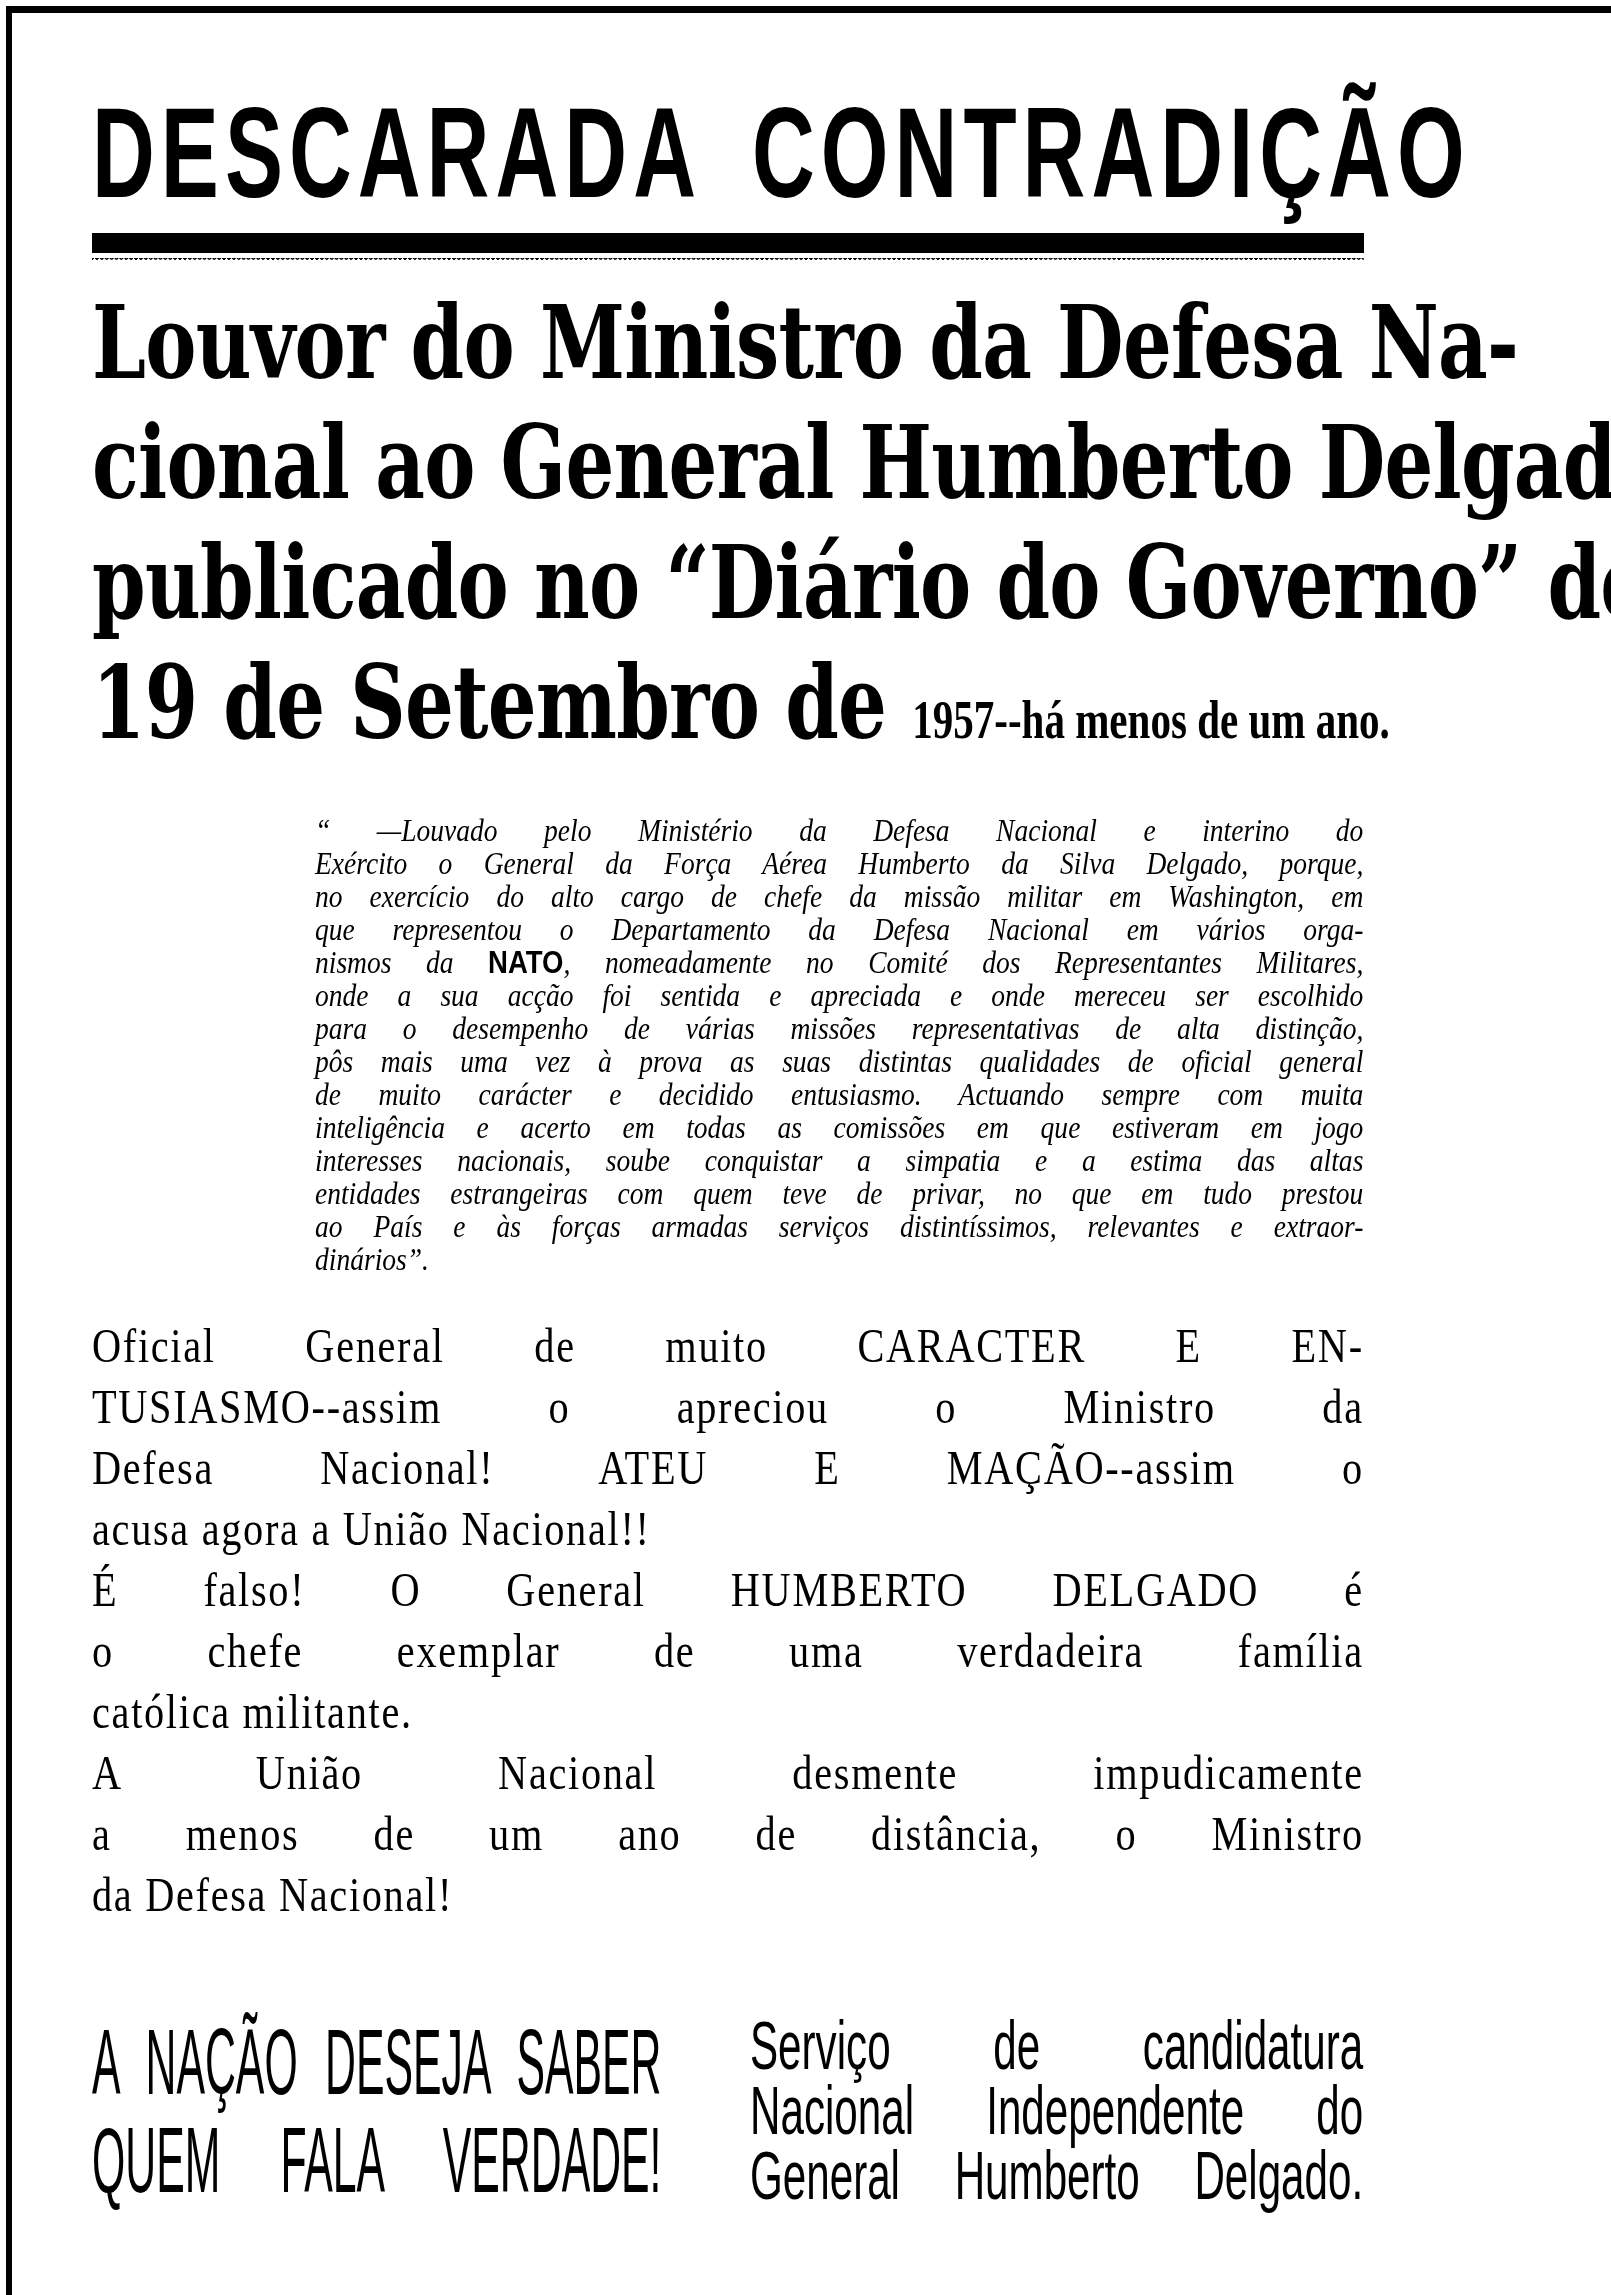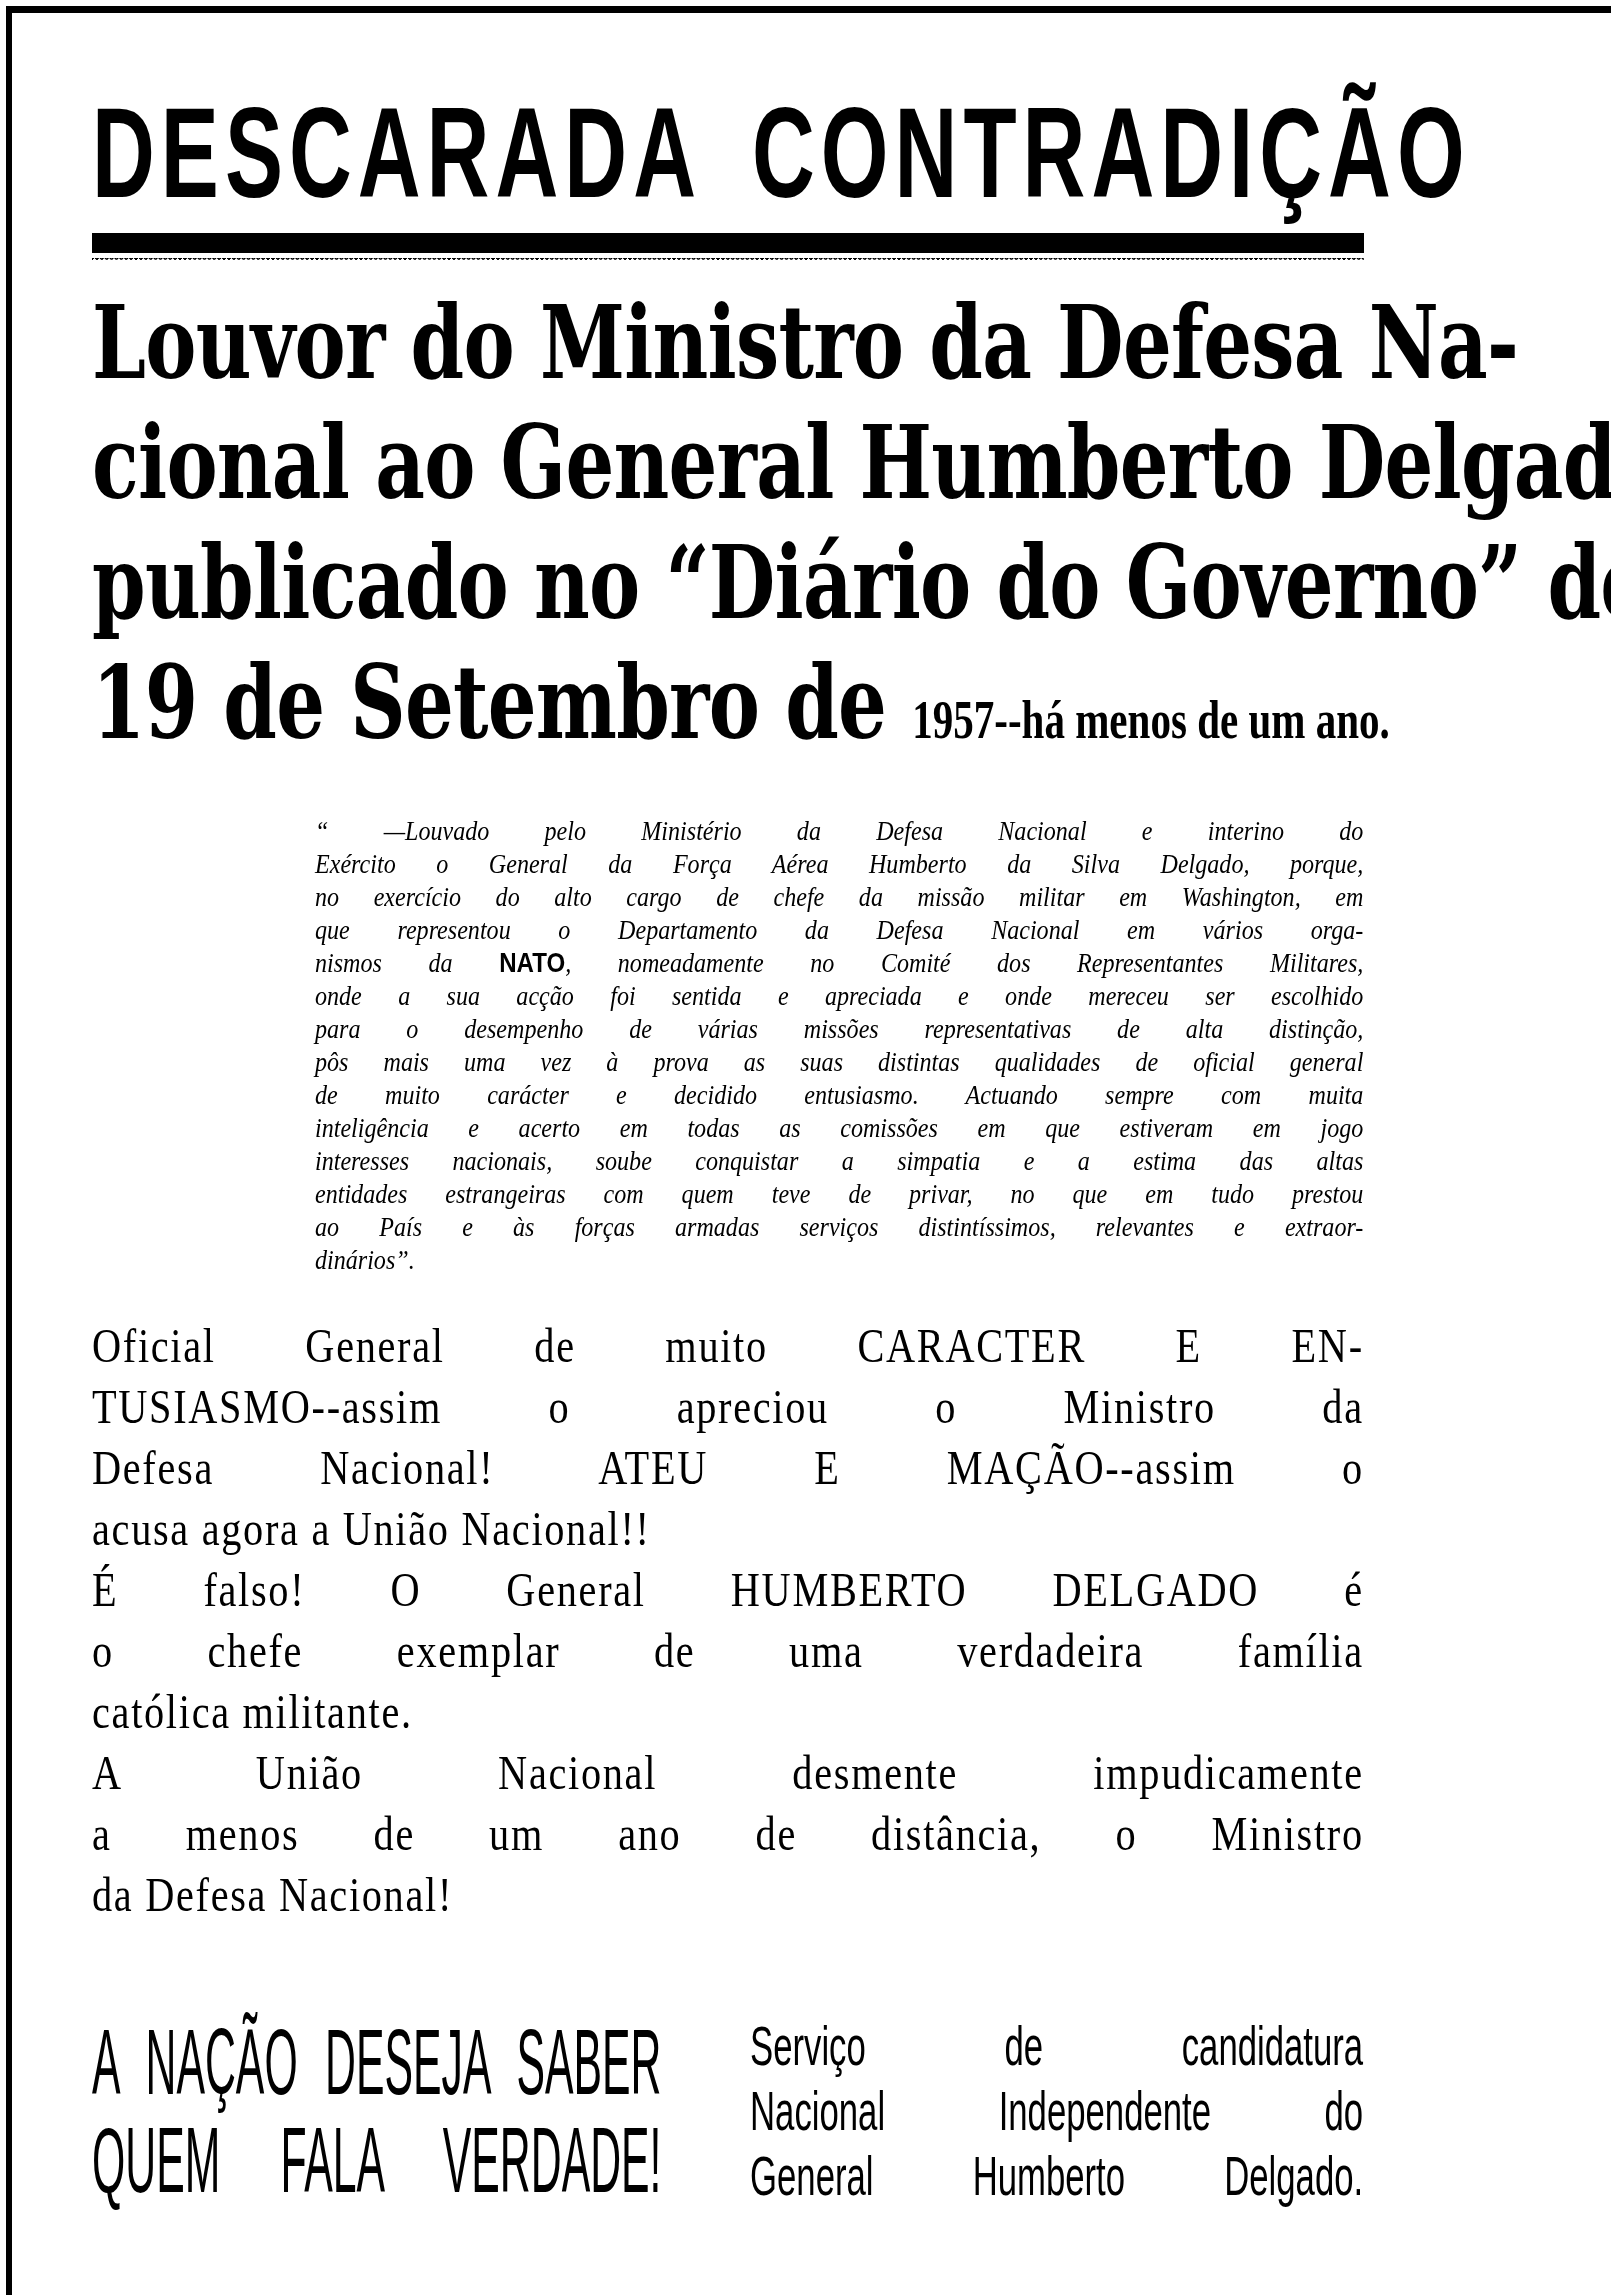--- a/index.html
+++ b/index.html
@@ -49,21 +49,21 @@
     letter-spacing: -1px;
   }
   .headline .small {
     font-family: "Liberation Serif", serif; font-size: 54px; font-weight: bold;
     letter-spacing: 0;
   }
   
   .quote {
     position: absolute; left: 223px; top: 806px; width: 1048px;
     font-family: "Liberation Serif", serif; font-style: italic;
-    font-size: 28px; line-height: 33px; text-align: justify;
+    font-size: 32px; line-height: 33px; text-align: justify;
   }
   .quote .ql {
     display: block; white-space: nowrap; text-align: justify; text-align-last: justify;
     transform: scaleX(0.86); transform-origin: left top; width: 1219px;
   }
   .quote .ql.last { text-align-last: left; }
   .quote .ql.first { padding-left: 0; }
   .quote .nato { font-family: "Liberation Sans", sans-serif; font-style: normal; font-weight: 900; }
   
   .body {
@@ -84,21 +84,21 @@
     font-family: Liberation Sans, sans-serif; font-weight: normal;
     font-size: 93px; line-height: 98px;
   }
   .footer-left .fl {
     display: block; white-space: nowrap; text-align-last: justify; text-align: justify;
     transform: scaleX(0.46); transform-origin: left top; width: 1238px;
   }
   .footer-right {
     position: absolute; left: 658px; top: 2005px; width: 613px;
     font-family: "Liberation Sans", sans-serif; font-weight: normal;
-    font-size: 56px; line-height: 65px;
+    font-size: 68px; line-height: 65px;
   }
   .footer-right .fr {
     display: block; white-space: nowrap; text-align-last: justify; text-align: justify;
     transform: scaleX(0.62); transform-origin: left top; width: 989px;
   }
 </style>
 </head>
 <body>
 
 <div class="frame-top"></div>

